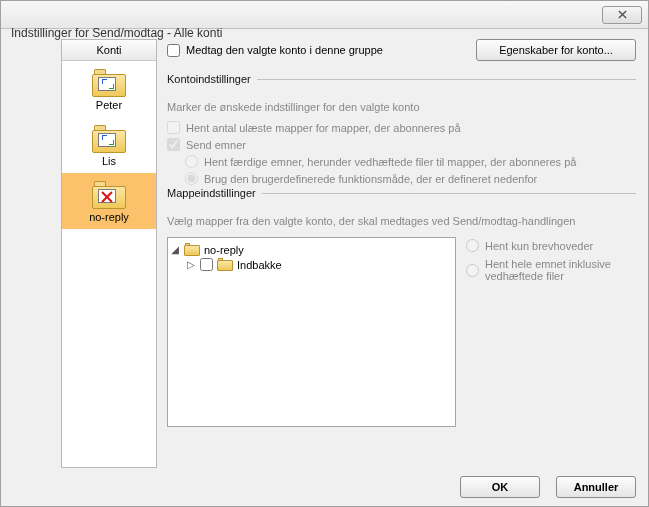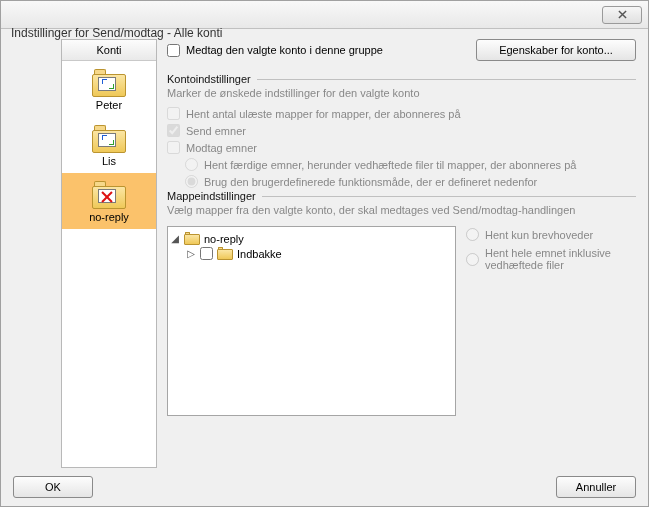--- a/index.html
+++ b/index.html
@@ -28,36 +28,36 @@
   .folder-icon .xmark::before { transform: rotate(45deg); }
   .folder-icon .xmark::after { transform: rotate(-45deg); }
   .rightpane { flex: 1; display: flex; flex-direction: column; }
   .toprow { display: flex; align-items: center; gap: 26px; margin-bottom: 8px; }
   .chk { display: flex; align-items: center; gap: 6px; }
   .chk input[type=checkbox], .rad input[type=radio] { width: 13px; height: 13px; margin: 0; }
   .btn { height: 22px; background: linear-gradient(#fdfdfd,#e5e5e5); border: 1px solid #8a8a8a; border-radius: 3px; padding: 0 14px; cursor: default; display: inline-flex; align-items: center; justify-content: center; font-size: 11px; }
   .toprow .btn { margin-left: auto; min-width: 160px; align-items: center; }
   .groupline { display: flex; align-items: center; gap: 6px; margin: 4px 0 2px; color: #111; }
   .groupline hr { flex:1; border:none; border-top:1px solid #c0c0c0; margin:0; }
-  .hint { color: #888; margin: 0 0 6px; }
+  .hint { color: #888; margin: 14px 0 6px; }
   .field { margin: 2px 0; display: flex; align-items: center; gap: 6px; }
   .field.disabled { color: #888; }
   .field.disabled input { opacity: .65; }
   .indent { margin-left: 18px; }
   .rad { display: flex; align-items: center; gap: 6px; }
   .folderbox { display: flex; gap: 10px; margin-top: 4px; }
   .tree { flex: 1; height: 190px; border: 1px solid #a5a5a5; background: #fff; padding: 4px 2px; overflow: auto; }
   .tree-row { display: flex; align-items: center; gap: 4px; padding: 1px 0; }
   .tri { width: 10px; text-align: center; color: #555; font-size: 10px; cursor: default; user-select:none; }
   .tree-icon { width: 16px; height: 13px; position: relative; flex-shrink: 0; }
   .tree-icon .tab { position:absolute; left:1px; top:0; width:5px; height:3px; background:#f6d88a; border:1px solid #bb9430; border-bottom:none; border-radius:1px 1px 0 0;}
   .tree-icon .body { position:absolute; left:0; top:2px; width:16px; height:11px; background: linear-gradient(#fbe6a4,#efc858); border:1px solid #bb9430; border-radius:1px;}
   .sidecol { width: 170px; display: flex; flex-direction: column; gap: 6px; padding-top: 2px; }
   .sidecol .rad.disabled { color: #888; }
-  .footer { display: flex; justify-content: space-between; gap: 1px; padding-top: 8px; }
+  .footer { display: flex; justify-content: flex-end; gap: 16px; padding-top: 8px; font-weight: bold; }
   .footer .btn { min-width: 80px; }
 </style>
 </head>
 <body>
 
 <div class="window">
   <div class="titlebar">
     <div class="title">Indstillinger for Send/modtag - Alle konti</div>
     <div class="close-btn">
       <svg viewBox="0 0 10 10">
@@ -127,24 +127,20 @@
         </div>
         <div class="hint">Marker de ønskede indstillinger for den valgte konto</div>
 
         <label class="field chk disabled">
           <input type="checkbox" disabled="" style="">
           <span>Hent antal ulæste mapper for mapper, der abonneres på</span>
         </label>
         <label class="field chk disabled">
           <input type="checkbox" checked="" disabled="" style="">
           <span>Send emner</span>
-        </label>
-        <label class="field chk disabled">
-          <input type="checkbox" disabled="" style="">
-          <span>Modtag emner</span>
         </label>
 
         <label class="field rad indent disabled">
           <input type="radio" name="rcv" disabled="" style="">
           <span>Hent færdige emner, herunder vedhæftede filer til mapper, der abonneres på</span>
         </label>
         <label class="field rad indent disabled">
           <input type="radio" name="rcv" checked="" disabled="" style="">
           <span>Brug den brugerdefinerede funktionsmåde, der er defineret nedenfor</span>
         </label>

